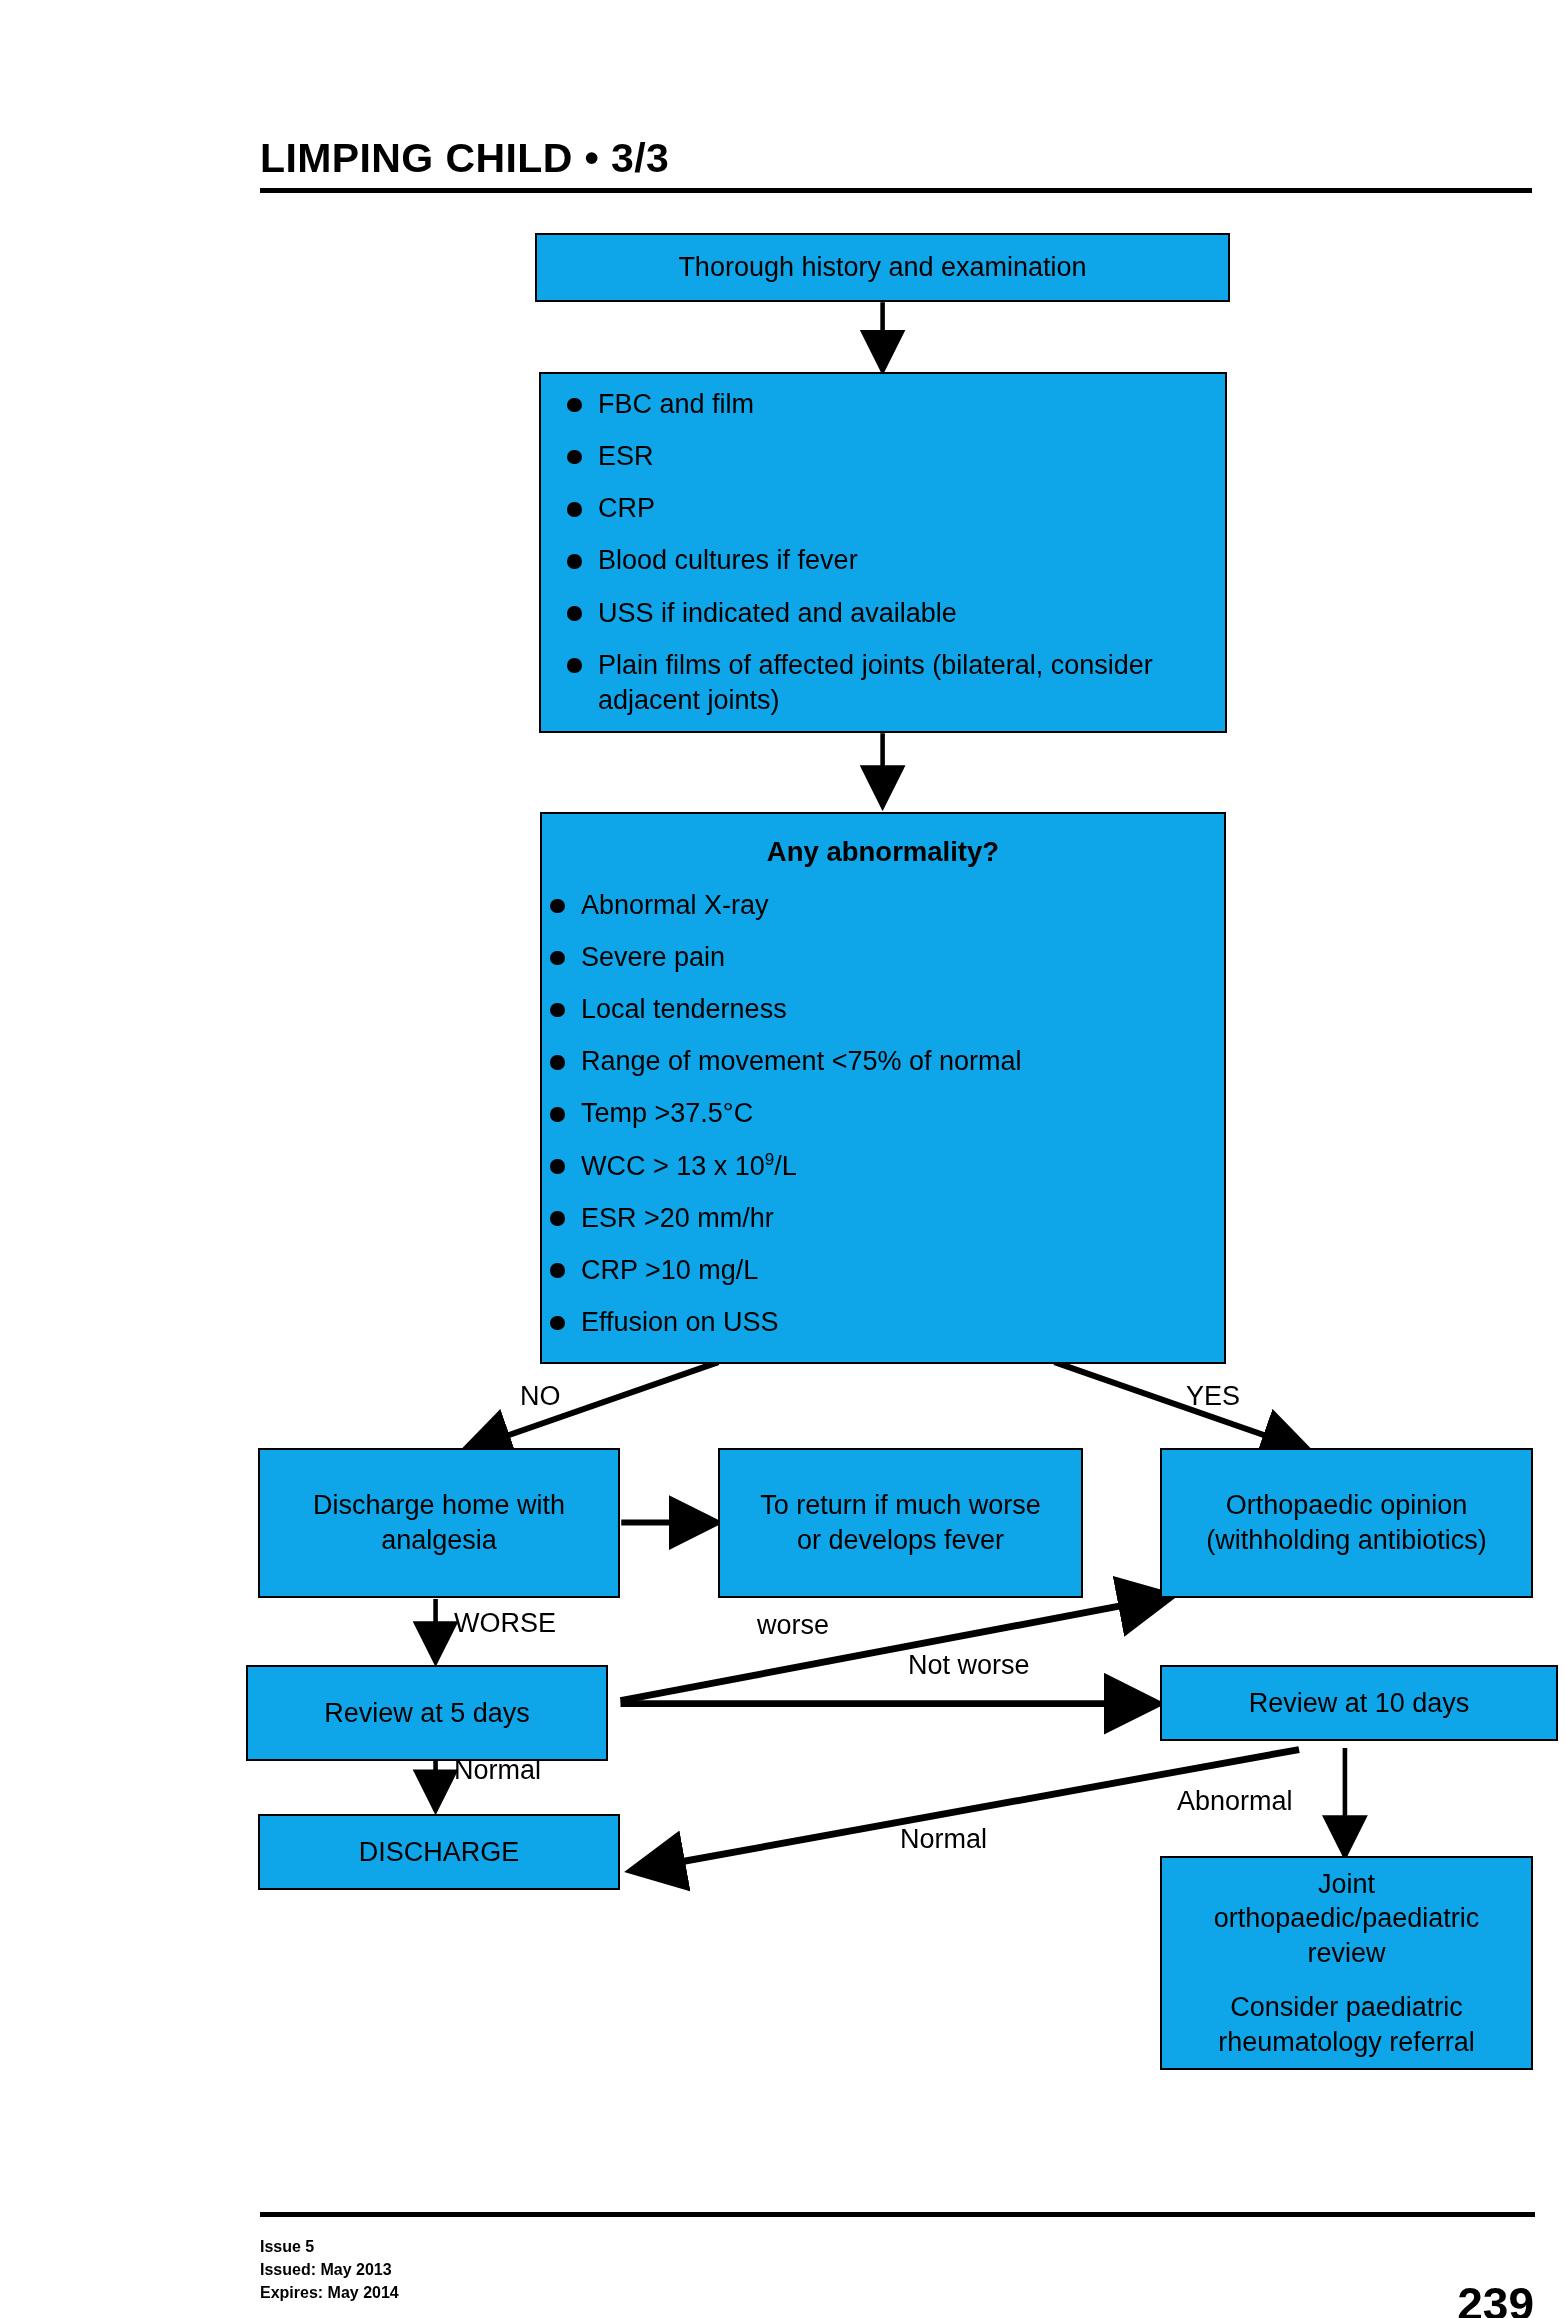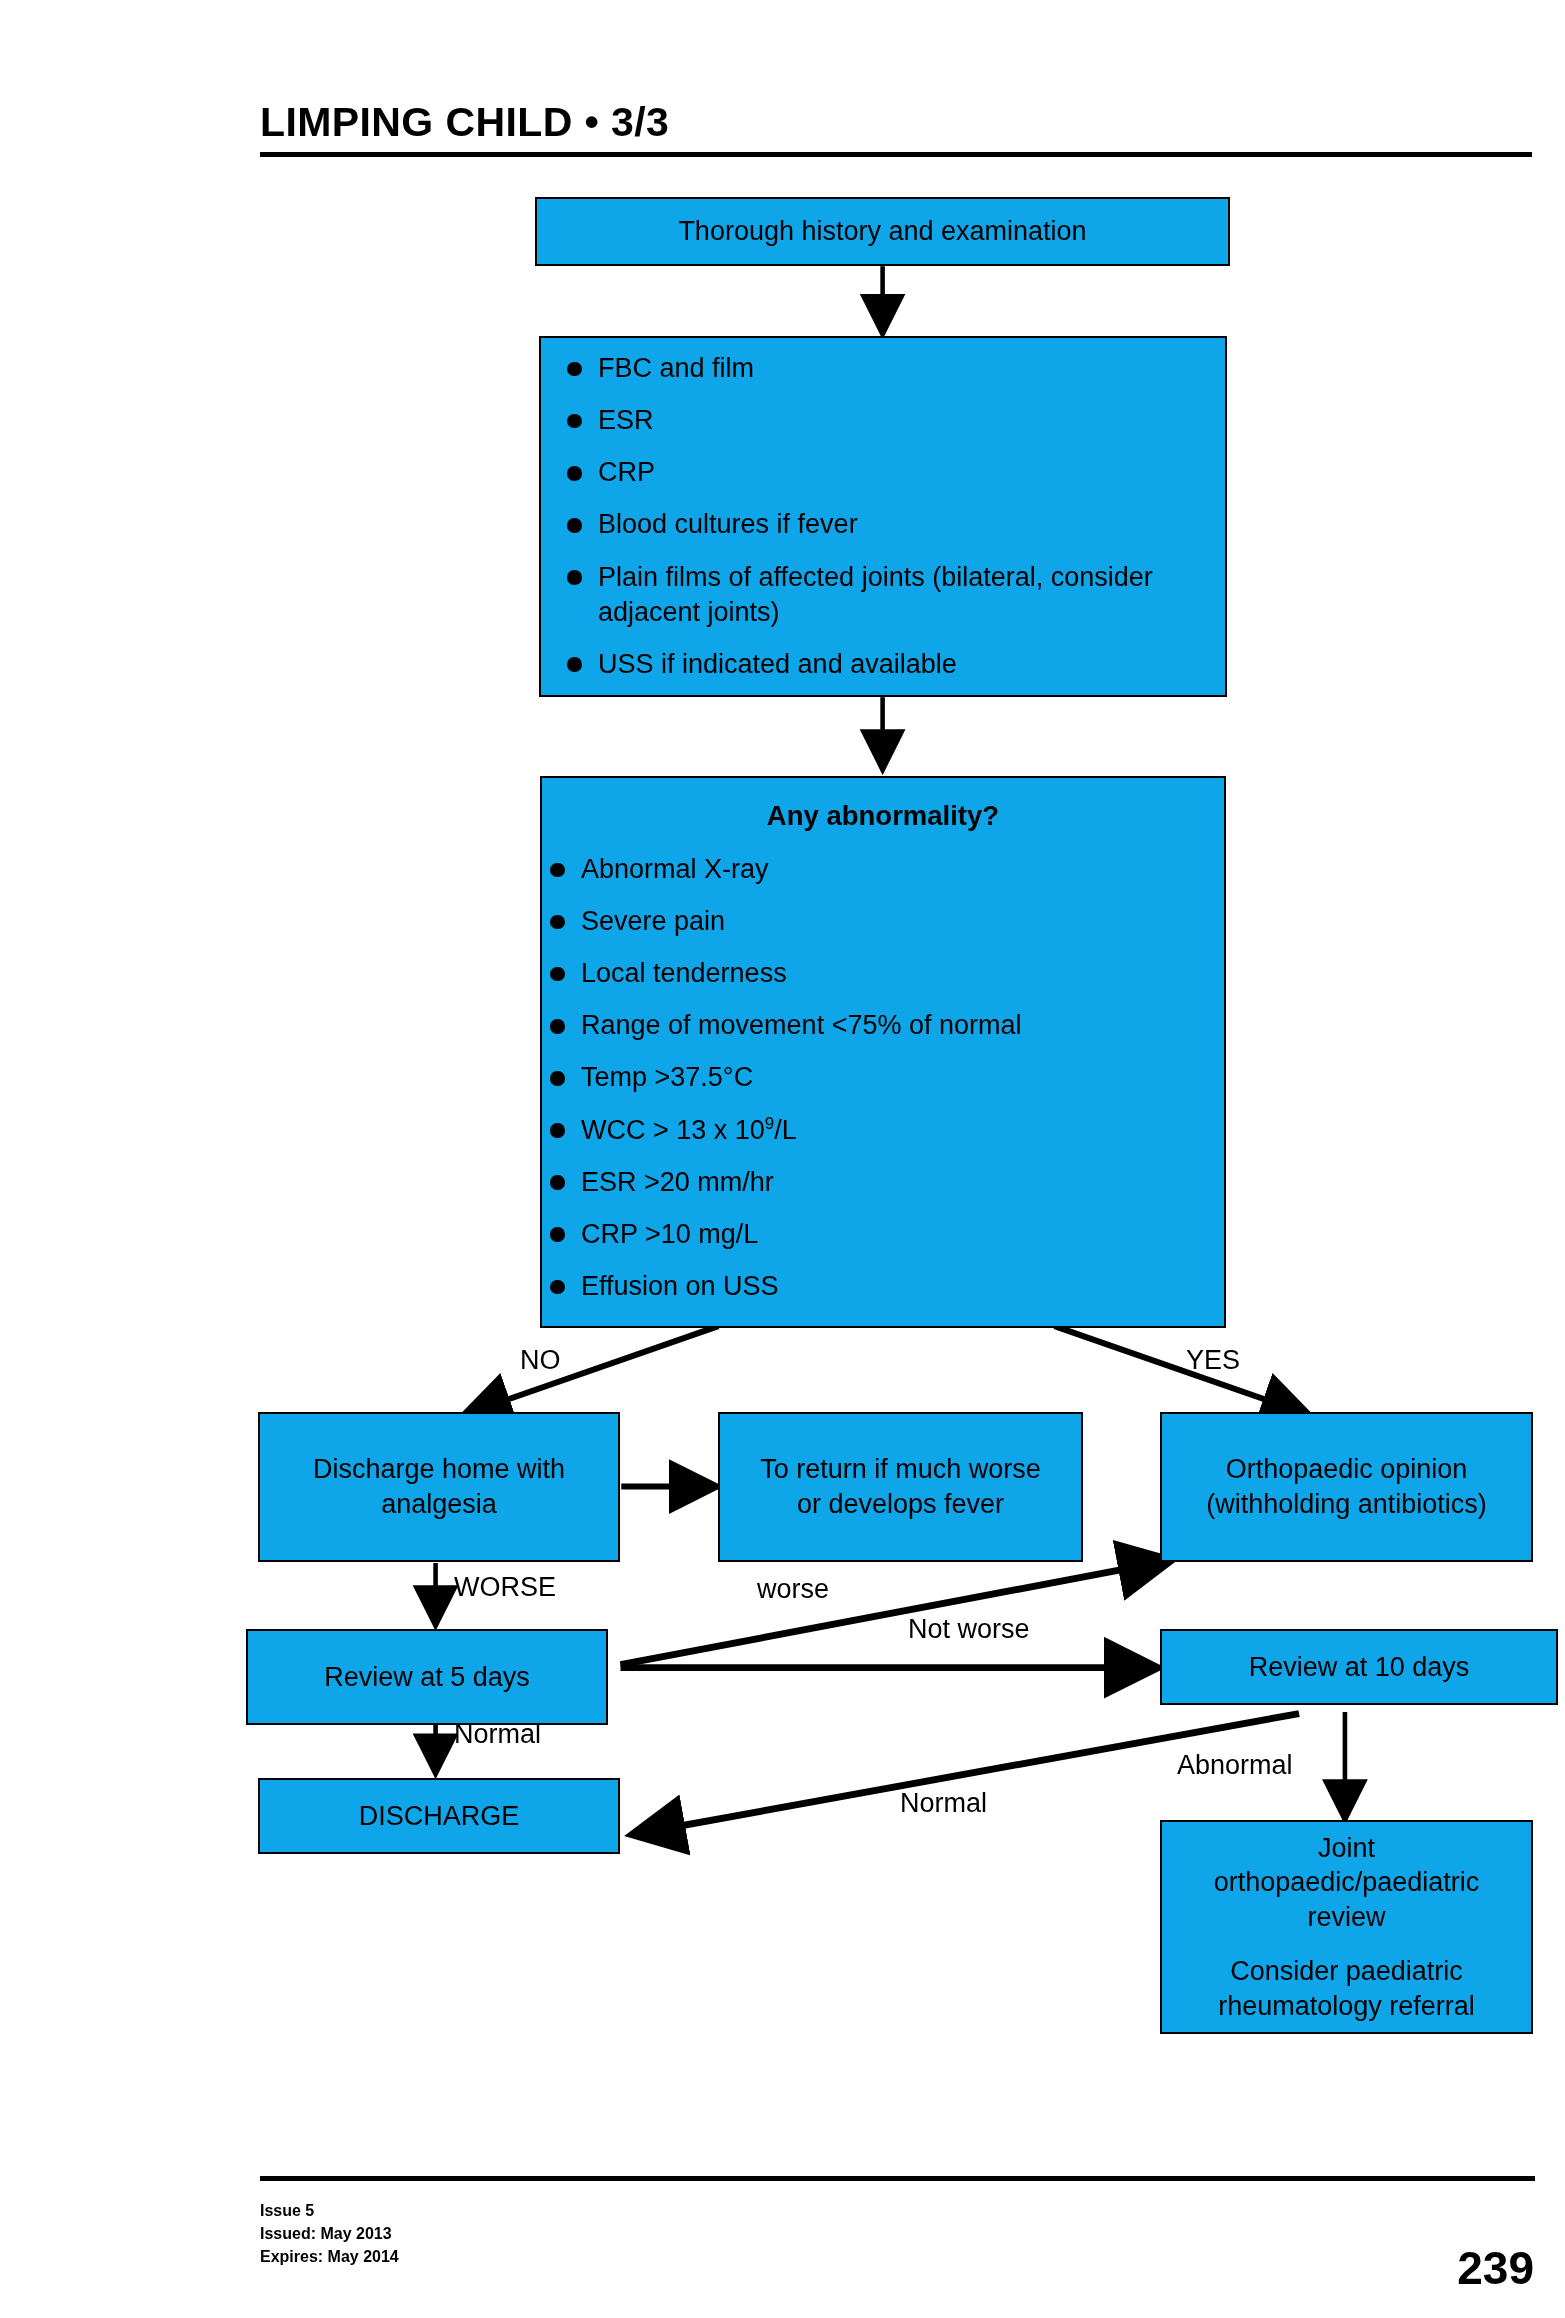--- a/index.html
+++ b/index.html
@@ -11,20 +11,21 @@
     width: 1565px;
     height: 2319px;
     font-family: "Liberation Sans", sans-serif;
     color: #000000;
     position: relative;
     overflow: hidden;
   }
   .page {
     position: absolute;
     inset: 0;
+    margin-top: 36px;
   }
 
   
   .header {
     position: absolute;
     left: 260px;
     top: 101px;
     width: 1275px;
   }
   .header-title {
@@ -193,22 +194,22 @@
     <div class="node center" style="left:535px; top:197px; width:695px; height:69px;">
       <div class="node-text">Thorough history and examination</div>
     </div>
 
     <div class="node" style="left:539px; top:336px; width:688px; height:361px; padding:18.3px 23px;">
       <ul class="bullets">
         <li>FBC and film</li>
         <li>ESR</li>
         <li>CRP</li>
         <li>Blood cultures if fever</li>
+        <li>USS if indicated and available</li>
         <li>Plain films of affected joints (bilateral, consider adjacent joints)</li>
-        <li>USS if indicated and available</li>
       </ul>
     </div>
 
     <div class="node" style="left:540px; top:776px; width:686px; height:552px; padding:17px 5px;">
       <div class="node-heading">Any abnormality?</div>
       <ul class="bullets">
         <li>Abnormal X-ray</li>
         <li>Severe pain</li>
         <li>Local tenderness</li>
         <li>Range of movement &lt;75% of normal</li>

